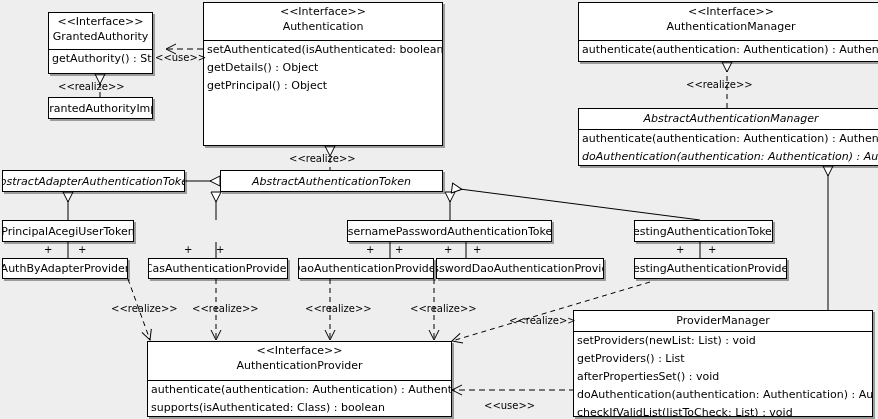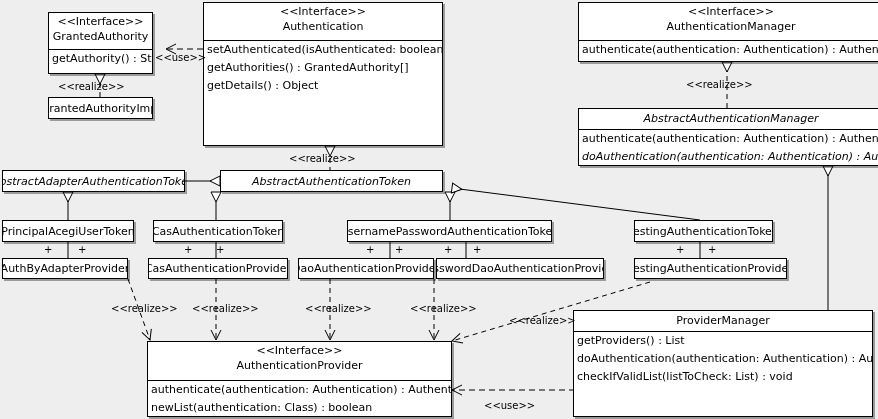--- a/index.html
+++ b/index.html
@@ -140,22 +140,22 @@
     </div>
   </div>
 
   <div class="uml-box" style="left:203px;top:2px;width:240px;height:144px;">
     <div class="sec hdr" style="height:37px;">
       <div class="stereo">&lt;&lt;Interface&gt;&gt;</div>
       <div class="cname">Authentication</div>
     </div>
     <div class="sec ops">
       <div class="op">setAuthenticated(isAuthenticated: boolean) : void</div>
-      <div class="op">getAuthorities() : GrantedAuthority[]</div>
       <div class="op">getDetails() : Object</div>
+      <div class="op">getPrincipal() : Object</div>
     </div>
   </div>
 
   <div class="uml-box" style="left:578px;top:2px;width:306px;height:60px;">
     <div class="sec hdr" style="height:37px;">
       <div class="stereo">&lt;&lt;Interface&gt;&gt;</div>
       <div class="cname">AuthenticationManager</div>
     </div>
     <div class="sec ops">
       <div class="op">authenticate(authentication: Authentication) : Authentication</div>
@@ -183,25 +183,20 @@
       <div class="cname ital">AbstractAuthenticationToken</div>
     </div>
   </div>
 
   <div class="uml-box" style="left:2px;top:220px;width:132px;height:22px;">
     <div class="sec simple">
       <div class="cname">PrincipalAcegiUserToken</div>
     </div>
   </div>
 
-  <div class="uml-box" style="left:153px;top:220px;width:130px;height:22px;">
-    <div class="sec simple">
-      <div class="cname">CasAuthenticationToken</div>
-    </div>
-  </div>
 
   <div class="uml-box" style="left:347px;top:220px;width:205px;height:22px;">
     <div class="sec simple">
       <div class="cname">UsernamePasswordAuthenticationToken</div>
     </div>
   </div>
 
   <div class="uml-box" style="left:634px;top:220px;width:139px;height:22px;">
     <div class="sec simple">
       <div class="cname">TestingAuthenticationToken</div>
@@ -238,30 +233,32 @@
     </div>
   </div>
 
   <div class="uml-box" style="left:147px;top:341px;width:305px;height:76px;">
     <div class="sec hdr" style="height:38px;">
       <div class="stereo">&lt;&lt;Interface&gt;&gt;</div>
       <div class="cname">AuthenticationProvider</div>
     </div>
     <div class="sec ops">
       <div class="op">authenticate(authentication: Authentication) : Authentication</div>
-      <div class="op">newList(authentication: Class) : boolean</div>
+      <div class="op">supports(isAuthenticated: Class) : boolean</div>
     </div>
   </div>
 
   <div class="uml-box" style="left:573px;top:310px;width:300px;height:107px;">
     <div class="sec hdr" style="height:20px;padding-top:2px;">
       <div class="cname">ProviderManager</div>
     </div>
     <div class="sec ops">
+      <div class="op">setProviders(newList: List) : void</div>
       <div class="op">getProviders() : List</div>
+      <div class="op">afterPropertiesSet() : void</div>
       <div class="op">doAuthentication(authentication: Authentication) : Authentication</div>
       <div class="op">checkIfValidList(listToCheck: List) : void</div>
     </div>
   </div>
 
   <div class="edge-label" style="left:155px;top:52px;">&lt;&lt;use&gt;&gt;</div>
   <div class="edge-label" style="left:58px;top:81px;">&lt;&lt;realize&gt;&gt;</div>
   <div class="edge-label" style="left:289px;top:153px;">&lt;&lt;realize&gt;&gt;</div>
   <div class="edge-label" style="left:686px;top:79px;">&lt;&lt;realize&gt;&gt;</div>
   <div class="edge-label" style="left:111px;top:303px;">&lt;&lt;realize&gt;&gt;</div>

